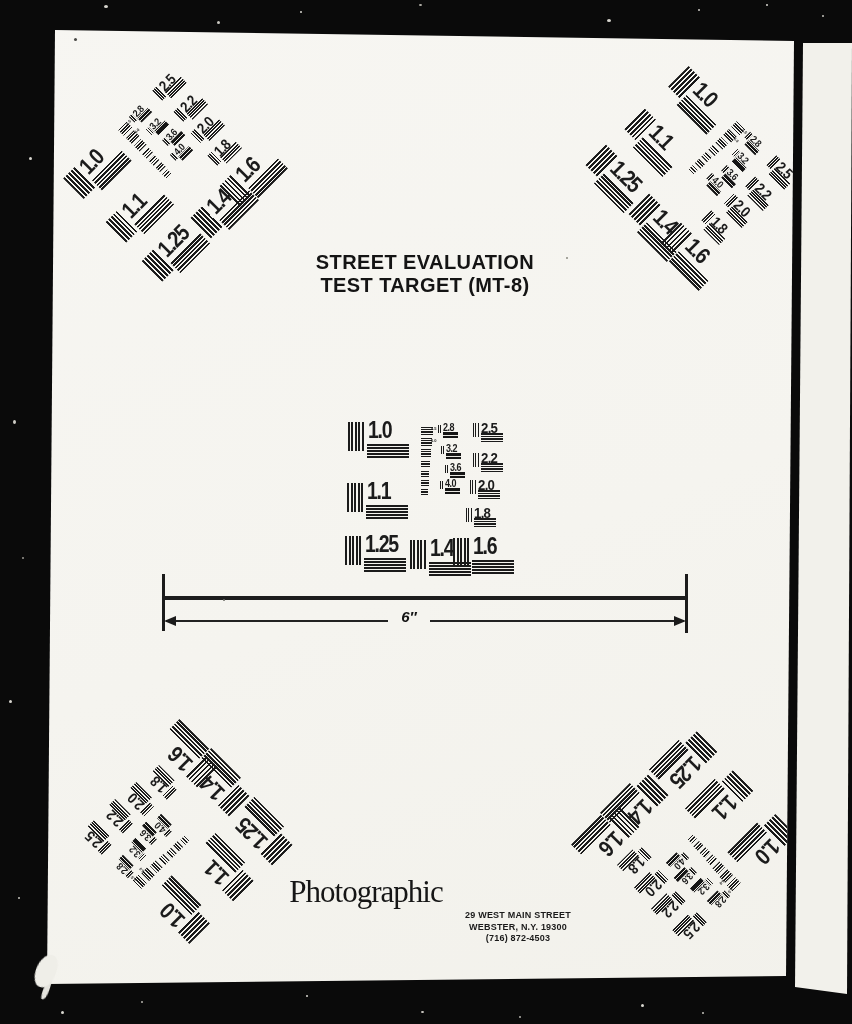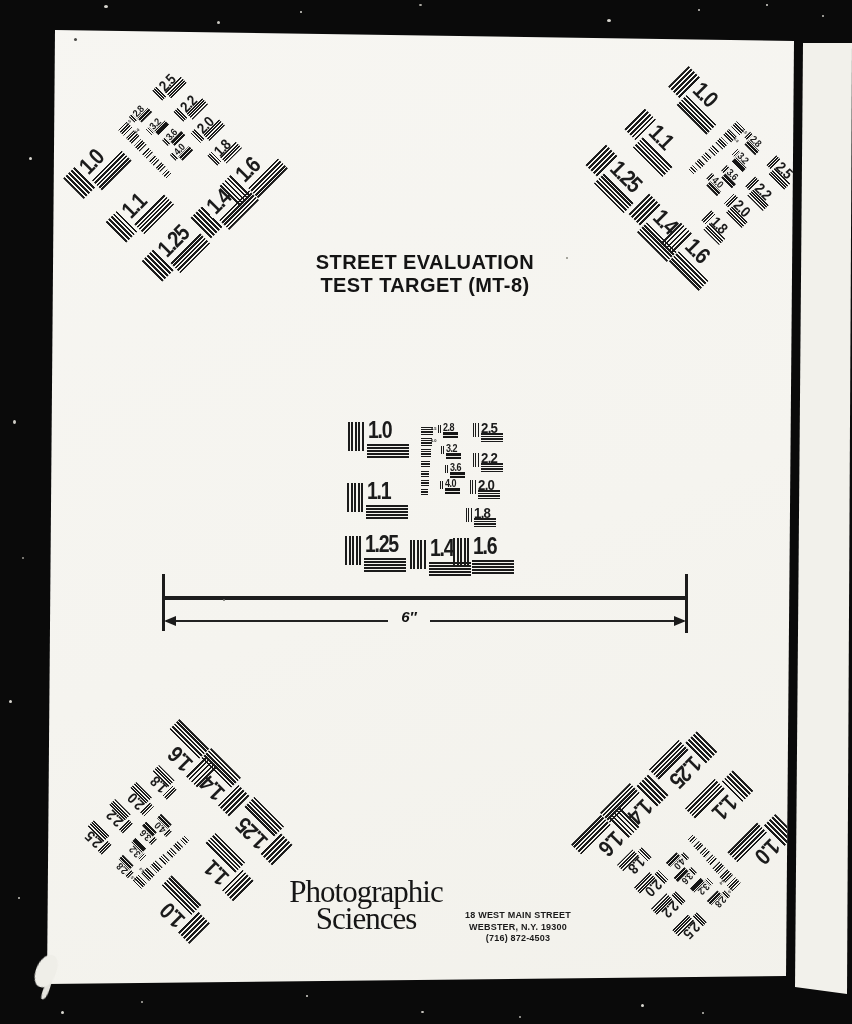--- a/index.html
+++ b/index.html
@@ -495,24 +495,23 @@
       <div class="bar-thick"></div>
       <div class="arrow-line">
         <span class="ah l"></span>
         <span class="ah r"></span>
       </div>
       <div class="scale-label">6″</div>
     </div>
 
     <div class="company">
       <div>Photographic</div>
-      <div>Sciences</div>
     </div>
     <div class="address">
-      <div>18 WEST MAIN STREET</div>
+      <div>29 WEST MAIN STREET</div>
       <div>WEBSTER, N.Y. 19300</div>
       <div>(716) 872-4503</div>
     </div>
 
     <div class="page-speck" style="left:74px;top:38px;width:3px;height:3px;background:#4a4a46"></div>
     <div class="page-speck" style="left:223px;top:599px;width:2px;height:2px;background:#6a6a64"></div>
     <div class="page-speck" style="left:566px;top:257px;width:2px;height:2px;background:#8a8a82"></div>
   </div>
 
   <div class="blob"></div>

